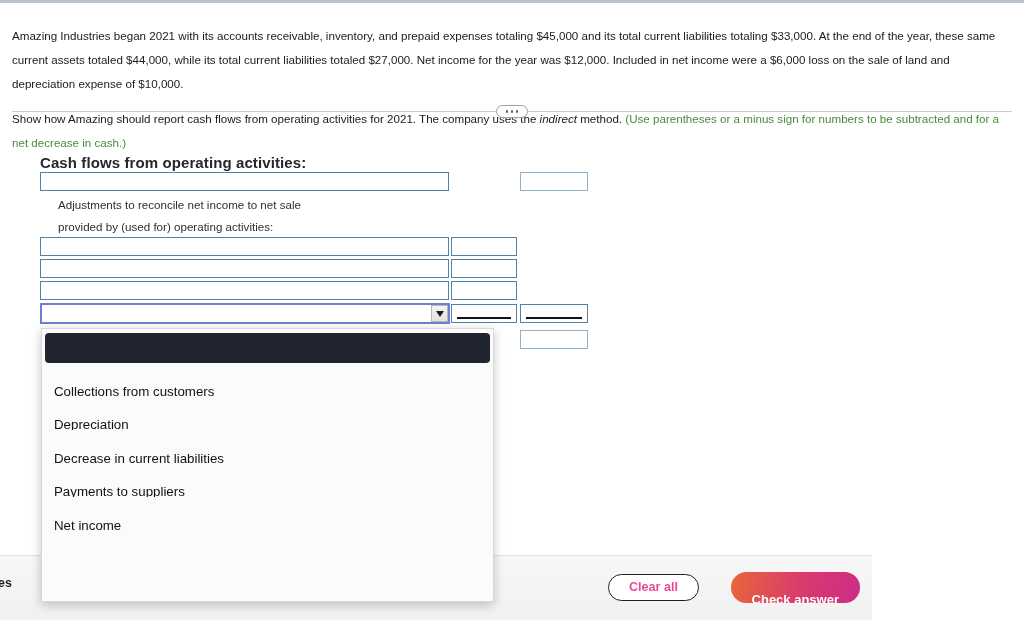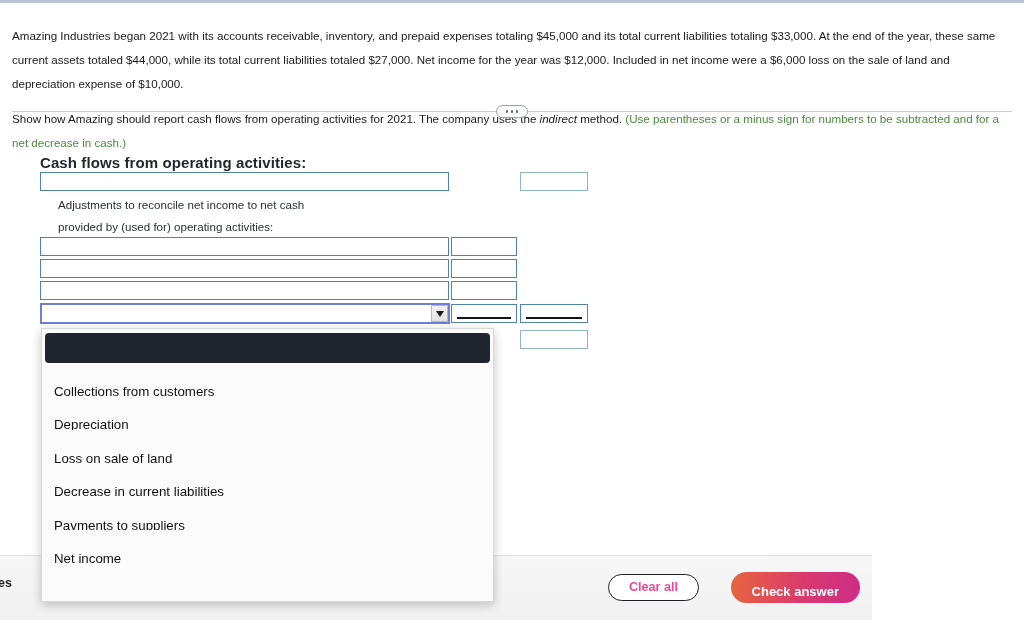--- a/index.html
+++ b/index.html
@@ -127,21 +127,21 @@
   }
   .btn-clear {
     position:absolute; right:173px; top:18px;
     padding:0 20px; height:27px; line-height:25px;
     border:1.6px solid #1d1f23; border-radius:14px;
     background:#fff; color:#ec4899;
     font-size:12.6px; font-weight:bold; cursor:pointer;text-align:center;
   }
   .btn-check {
     position:absolute; right:12px; top:16px;
-    padding:4px 21px; height:31px; line-height:31px;
+    padding:12px 21px; height:31px; line-height:31px;
     border:none; border-radius:16px;
     background:linear-gradient(100deg,#e8663a 0%,#d93a6e 55%,#cc2d86 100%);
     color:#fff; font-size:13px; font-weight:bold; cursor:pointer;
   }
 </style>
 </head>
 <body>
 
 <div id="page">
 
@@ -161,21 +161,21 @@
     </div>
   </div>
 
   <div class="sheet">
 
     <div class="sheet-title">Cash flows from operating activities:</div>
 
     <div class="box" style="left:40px; top:46px; width:409px;"></div>
     <div class="box pale" style="left:520px; top:46px; width:68px;"></div>
 
-    <div class="sub-line l1">Adjustments to reconcile net income to net cash</div>
+    <div class="sub-line l1">Adjustments to reconcile net income to net sale</div>
     <div class="sub-line l2">provided by (used for) operating activities:</div>
 
     <div class="box" style="left:40px; top:111px; width:409px;"></div>
     <div class="box" style="left:451px; top:111px; width:66px;"></div>
 
     <div class="box" style="left:40px; top:133px; width:409px;"></div>
     <div class="box" style="left:451px; top:133px; width:66px;"></div>
 
     <div class="box" style="left:40px; top:155px; width:409px;"></div>
     <div class="box" style="left:451px; top:155px; width:66px;"></div>
@@ -190,21 +190,20 @@
       <div class="rule-line"></div>
     </div>
 
     <div class="box pale" style="left:520px; top:204px; width:68px;"></div>
   </div>
 
   <div class="dropdown">
     <div class="dd-item selected"></div>
     <div class="dd-item">Collections from customers</div>
     <div class="dd-item">Depreciation</div>
-    <div class="dd-item">Loss on sale of land</div>
     <div class="dd-item">Decrease in current liabilities</div>
     <div class="dd-item">Payments to suppliers</div>
     <div class="dd-item">Net income</div>
   </div>
 
   <div class="bottom-bar">
     <div class="bottom-left-text">es</div>
     <button class="btn-clear">Clear all</button>
     <button class="btn-check">Check answer</button>
   </div>

